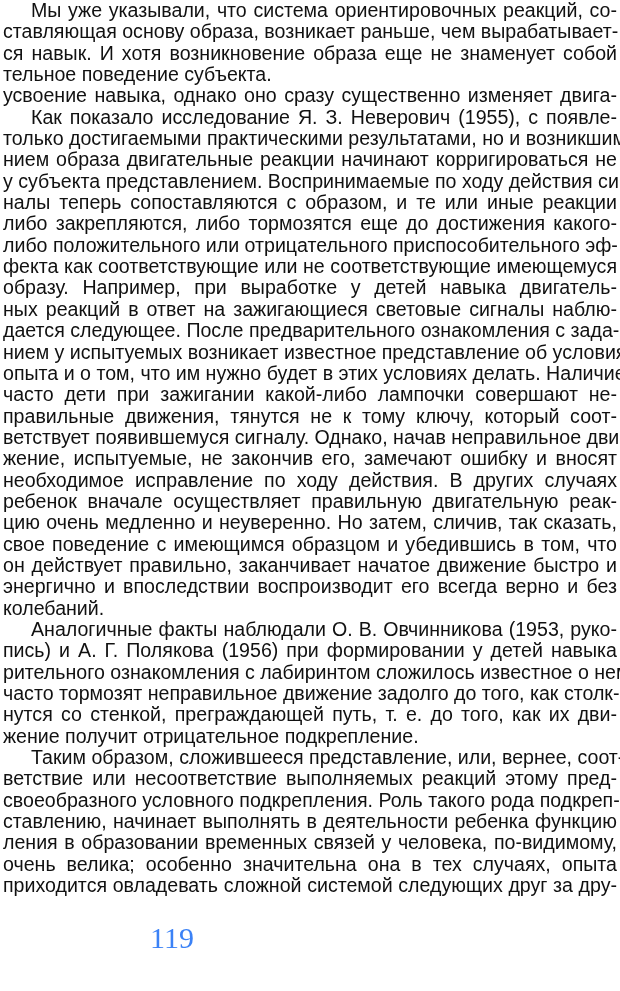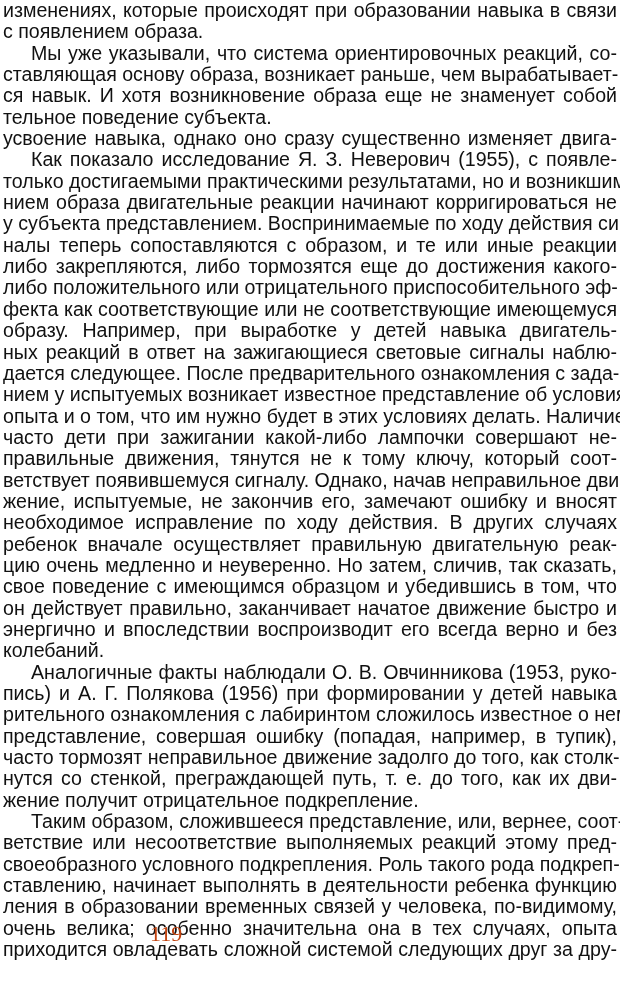--- a/index.html
+++ b/index.html
@@ -12,32 +12,28 @@
   }
   .line {
     display: block; white-space: nowrap; height: 21.35px;
     text-align: justify; text-align-last: justify;
   }
   .line.last { text-align-last: left; }
   .line.indent { padding-left: 28px; }
   .page-number {
     position: absolute; left: 150px; top: 921px;
     font-family: "Liberation Serif", "DejaVu Serif", serif;
-    font-size: 22px; color: #c2410c;
+    font-size: 30px; color: #3b82f6;
   }
 </style>
 </head>
 <body>
 
 <div class="page">
 
-  <div>
-    <span class="line">изменениях, которые происходят при образовании навыка в связи</span>
-    <span class="line last">с появлением образа.</span>
-  </div>
 
   <div>
     <span class="line indent">Мы уже указывали, что система ориентировочных реакций, со-</span>
     <span class="line">ставляющая основу образа, возникает раньше, чем вырабатывает-</span>
     <span class="line">ся навык. И хотя возникновение образа еще не знаменует собой</span>
     <span class="line last">тельное поведение субъекта.</span>
     <span class="line">усвоение навыка, однако оно сразу существенно изменяет двига-</span>
   </div>
 
   <div>
@@ -64,21 +60,20 @@
     <span class="line">свое поведение с имеющимся образцом и убедившись в том, что</span>
     <span class="line">он действует правильно, заканчивает начатое движение быстро и</span>
     <span class="line">энергично и впоследствии воспроизводит его всегда верно и без</span>
     <span class="line last">колебаний.</span>
   </div>
 
   <div>
     <span class="line indent">Аналогичные факты наблюдали О. В. Овчинникова (1953, руко-</span>
     <span class="line">пись) и А. Г. Полякова (1956) при формировании у детей навыка</span>
     <span class="line">рительного ознакомления с лабиринтом сложилось известное о нем</span>
-    <span class="line">представление, совершая ошибку (попадая, например, в тупик),</span>
     <span class="line">часто тормозят неправильное движение задолго до того, как столк-</span>
     <span class="line">нутся со стенкой, преграждающей путь, т. е. до того, как их дви-</span>
     <span class="line last">жение получит отрицательное подкрепление.</span>
   </div>
 
   <div>
     <span class="line indent">Таким образом, сложившееся представление, или, вернее, соот-</span>
     <span class="line">ветствие или несоответствие выполняемых реакций этому пред-</span>
     <span class="line">своеобразного условного подкрепления. Роль такого рода подкреп-</span>
     <span class="line">ставлению, начинает выполнять в деятельности ребенка функцию</span>

